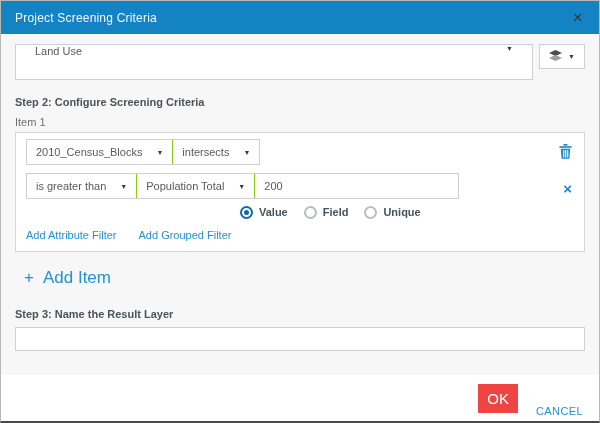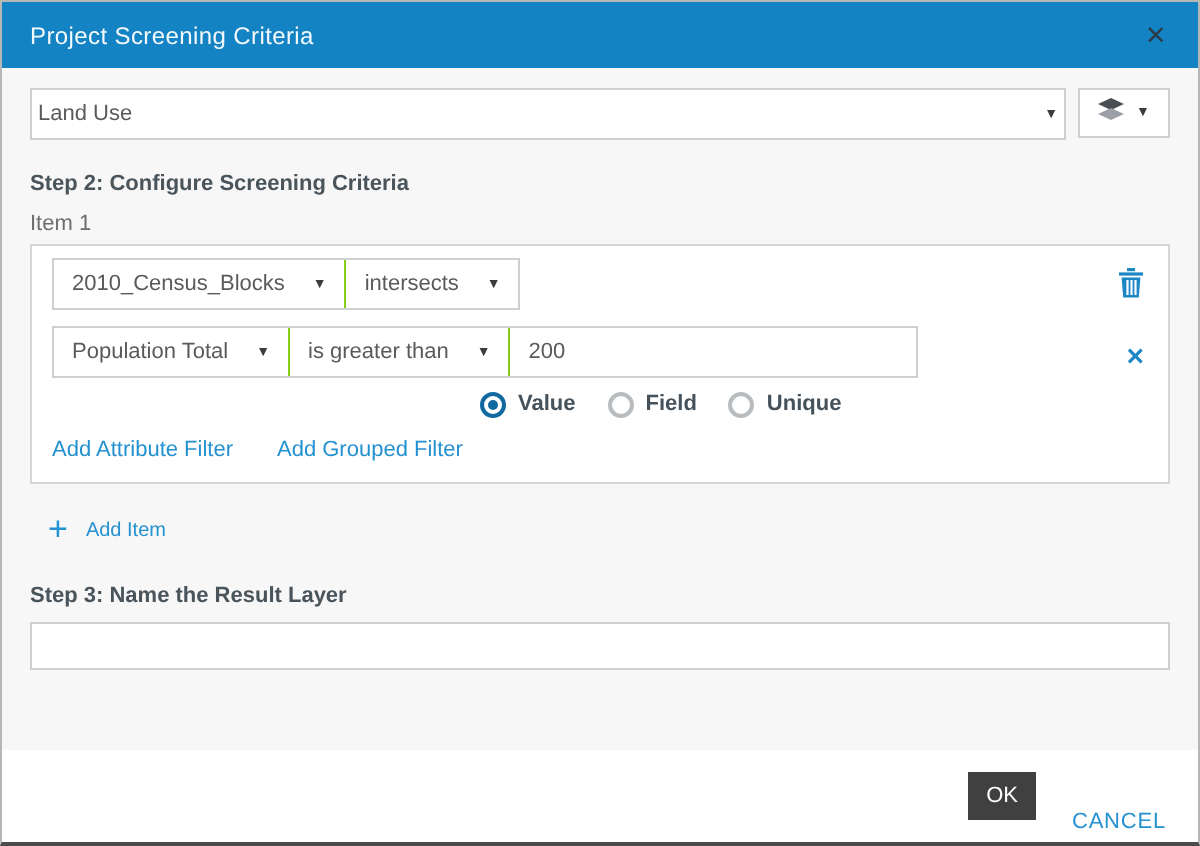--- a/index.html
+++ b/index.html
@@ -27,22 +27,22 @@
   
   .bd{ flex:1 1 auto; padding:0 14px; }
 
   .step-label{
     font-size:11px; font-weight:bold; color:#49545b; margin-top:14px;
   }
 
   
   .ctl-row{ display:flex; gap:6px; margin-top:10px; }
   .select{
-    background:#fff; border:1px solid #cfcfcf; height:26px;
-    display:flex; align-items:center; padding:0 3px;
+    background:#fff; border:1px solid #cfcfcf; height:36px;
+    display:flex; padding:0 19px;
     font-size:11px; color:#5a5a5a;
   }
   .select.grow{ flex:1 1 auto; }
   .caret{ font-size:7px; color:#3c3c3c; margin-left:auto; padding-left:10px; }
   .seg .caret{ margin-left:14px; padding-left:0; }
 
   .layer-btn{
     flex:0 0 46px; background:#fff; border:1px solid #cfcfcf; height:25px;
     display:flex; align-items:center; justify-content:center; gap:6px;
     cursor:pointer;
@@ -84,35 +84,35 @@
     content:""; position:absolute; left:2px; top:2px; width:5px; height:5px;
     border-radius:50%; background:#12699f;
   }
   .radio-label{ font-size:11px; font-weight:bold; color:#45525c; }
 
   .links-row{ display:flex; gap:22px; margin-top:8px; padding-bottom:2px; }
   .link{ font-size:11px; color:#2491d0; cursor:pointer; text-decoration:none;text-align:right; }
 
   .add-item{ display:flex; align-items:center; gap:9px; margin:16px 0 0 9px; cursor:pointer; }
   .plus{ color:#2491d0; font-size:17px; font-weight:400; line-height:14px; }
-  .add-item-label{ font-size:10px; color:#2491d0; }
+  .add-item-label{ font-size:17px; color:#2491d0; }
 
   .step3-input{
     width:100%; height:24px; margin-top:7px; background:#fff;
     border:1px solid #cfcfcf; font-size:11px; color:#444; padding:0 8px;
     font-family:"Liberation Sans", sans-serif;
   }
 
   
   .ftr{
     flex:0 0 46px; background:#fff; display:flex; align-items:center;
     justify-content:flex-end; gap:18px; padding-right:16px;
   }
   .ok-btn{
-    background:#404040; color:#fff; border:none; font-size:11px;
+    background:#ef4444; color:#fff; border:none; font-size:15px;
     padding:6px 9px; cursor:pointer; font-family:"Liberation Sans", sans-serif;text-align:right;
   }
   .cancel-link{ font-size:11px; color:#2491d0; cursor:pointer; letter-spacing:.4px;margin-top:26px; }
 </style>
 </head>
 <body>
 
 <div class="dialog">
 
   <div class="hdr">
@@ -166,25 +166,25 @@
             <rect x="4.2" y="6" width="1.1" height="7.5" fill="#ffffff"></rect>
             <rect x="6.2" y="6" width="1.1" height="7.5" fill="#ffffff"></rect>
             <rect x="8.2" y="6" width="1.1" height="7.5" fill="#ffffff"></rect>
           </svg>
         </span>
       </button>
 
       
       <div class="seg-row row2">
         <div class="seg">
+          <span>is greater than</span>
+          <span class="caret">▼</span>
+        </div>
+        <div class="seg">
           <span>Population Total</span>
-          <span class="caret">▼</span>
-        </div>
-        <div class="seg">
-          <span>is greater than</span>
           <span class="caret">▼</span>
         </div>
         <div class="seg input-seg">
           <span>200</span>
         </div>
       </div>
 
       <button class="icon-btn remove-btn">
         <span>×</span>
       </button>

